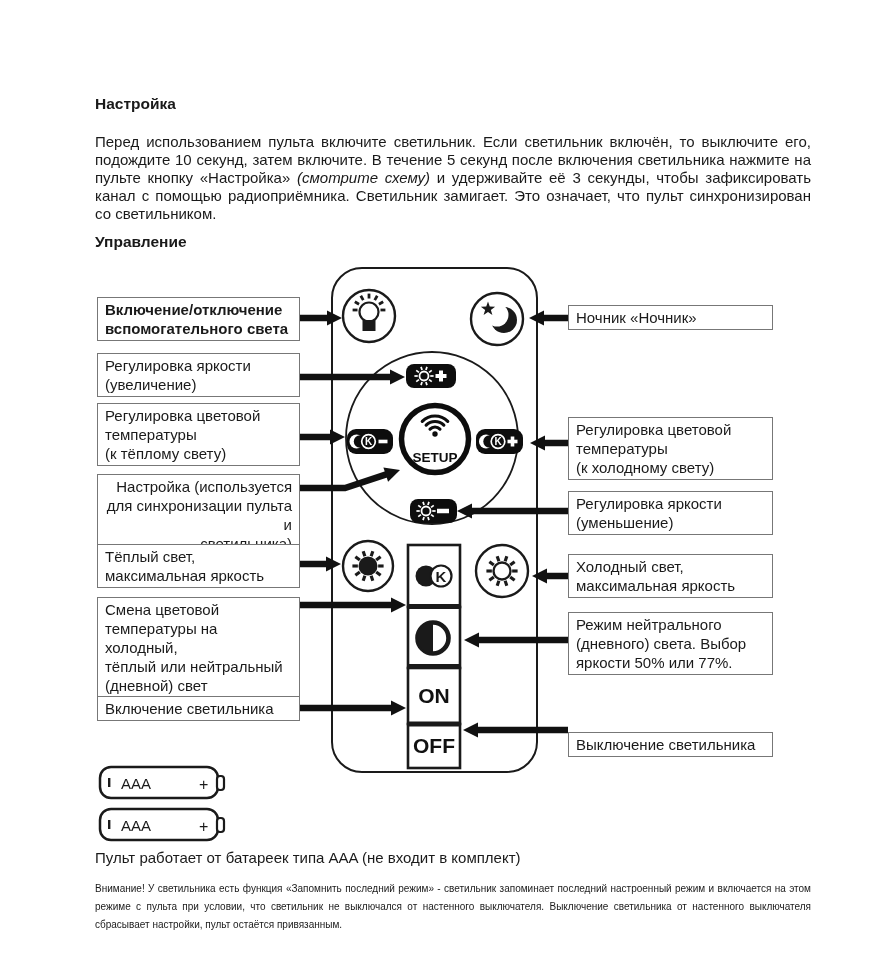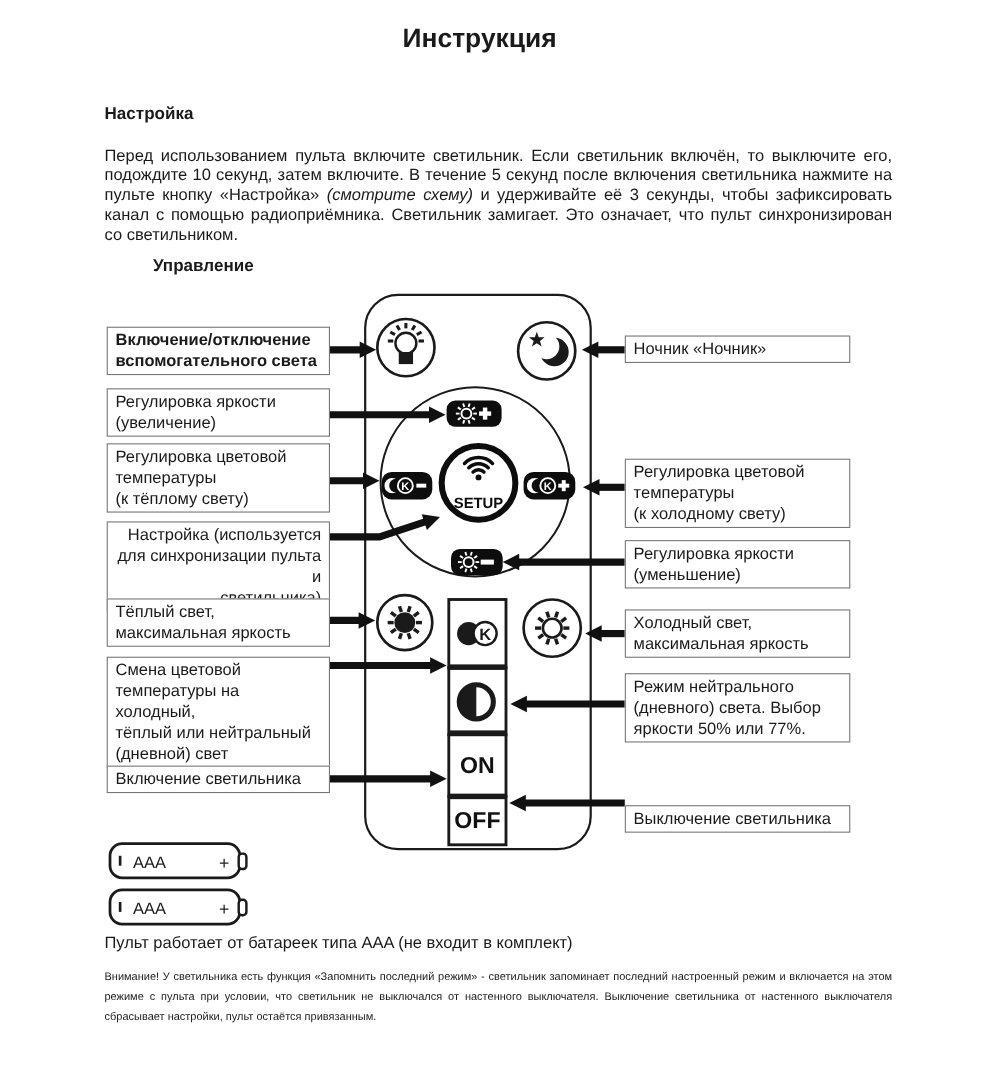--- a/index.html
+++ b/index.html
@@ -12,27 +12,26 @@
   .cl{left:97px;width:187px;}
   .cr{left:568px;width:189px;}
   .note{left:95px;font-size:15px;}
   .warn{left:95px;width:716px;font-size:10px;line-height:18px;font-weight:normal;text-align:justify;}
   svg text{font-family:"Liberation Sans",sans-serif;}
 </style>
 </head>
 <body>
 
 <div class="abs title">
-  <div>Инструкция</div>
 </div>
 
 <div class="abs h-sec" style="top:95px;">Настройка</div>
 <div class="abs para" style="top:133px;"><span>Перед использованием пульта включите светильник. Если светильник включён, то выключите его, подождите 10 секунд, затем включите. В течение 5 секунд после включения светильника нажмите на пульте кнопку «Настройка» </span><i>(смотрите схему)</i><span> и удерживайте её 3 секунды, чтобы зафиксировать канал с помощью радиоприёмника. Светильник замигает. Это означает, что пульт синхронизирован со светильником.</span></div>
 
-<div class="abs h-sec" style="top:233px;margin-left:44px;">Управление</div>
+<div class="abs h-sec" style="top:233px;">Управление</div>
 
 <svg class="abs" style="left:0;top:0;" width="895" height="970" viewBox="0 0 895 970">
   <defs>
     <g id="rays10">
       <line x1="13" y1="0" x2="20" y2="0"></line>
         <line x1="10.5" y1="7.6" x2="16.2" y2="11.8"></line>
       <line x1="4" y1="12.4" x2="6.2" y2="19"></line>
         <line x1="-4" y1="12.4" x2="-6.2" y2="19"></line>
       <line x1="-10.5" y1="7.6" x2="-16.2" y2="11.8"></line>
         <line x1="-13" y1="0" x2="-20" y2="0"></line>

